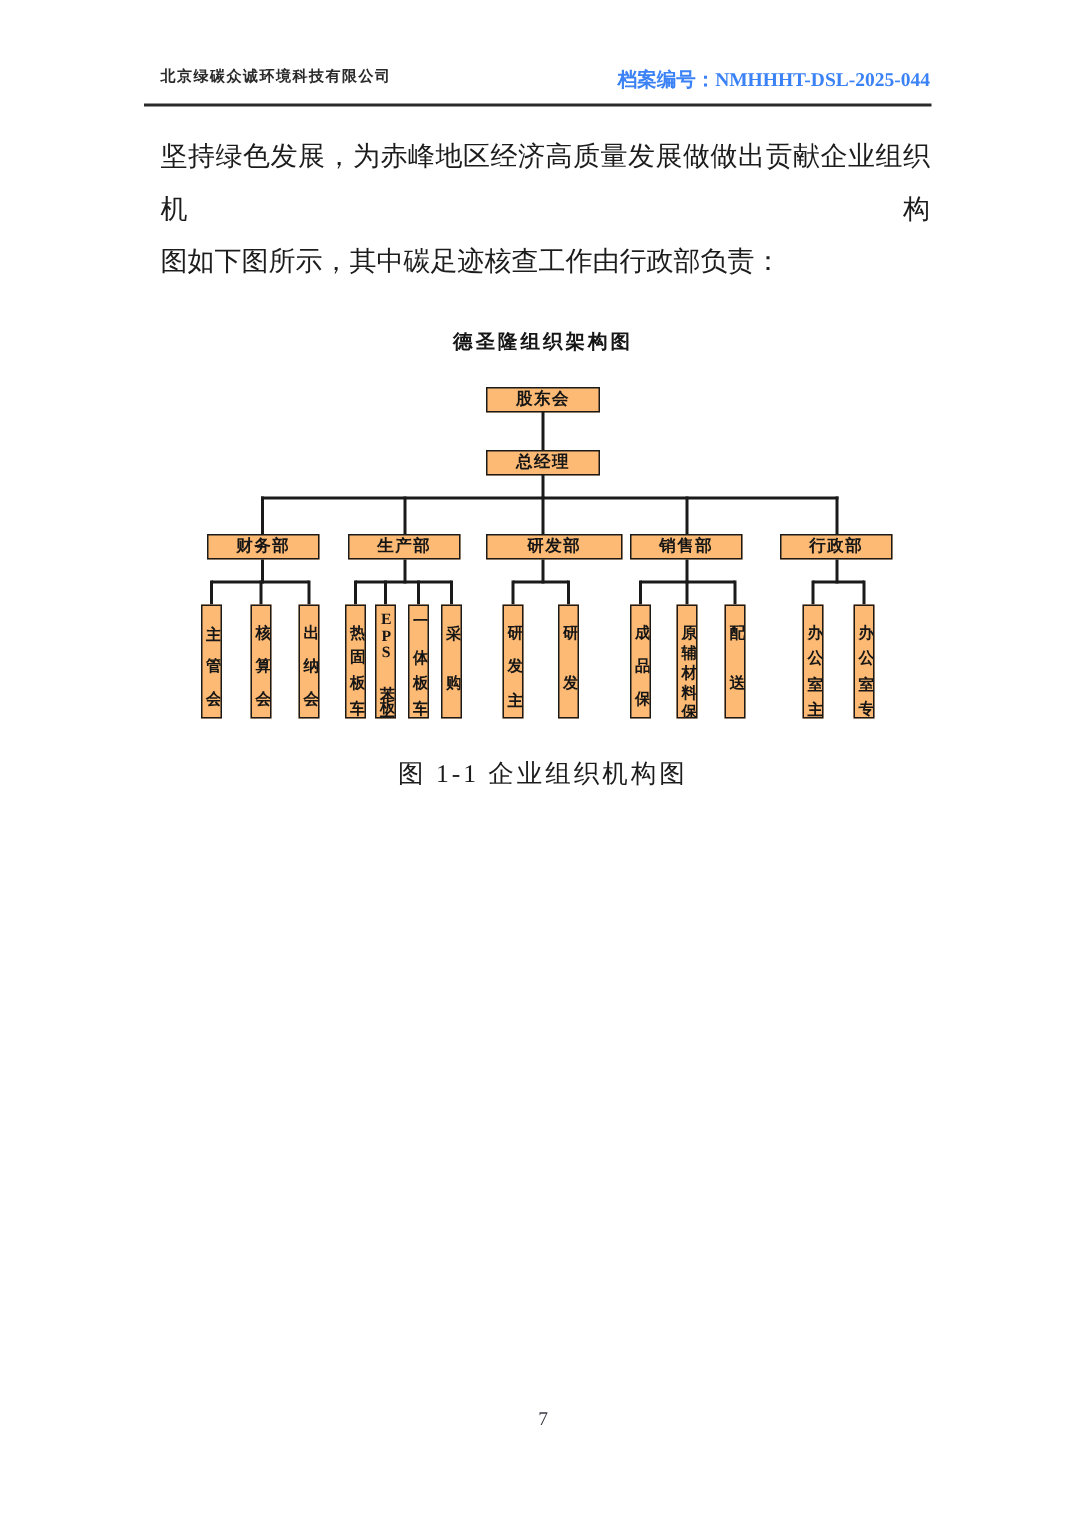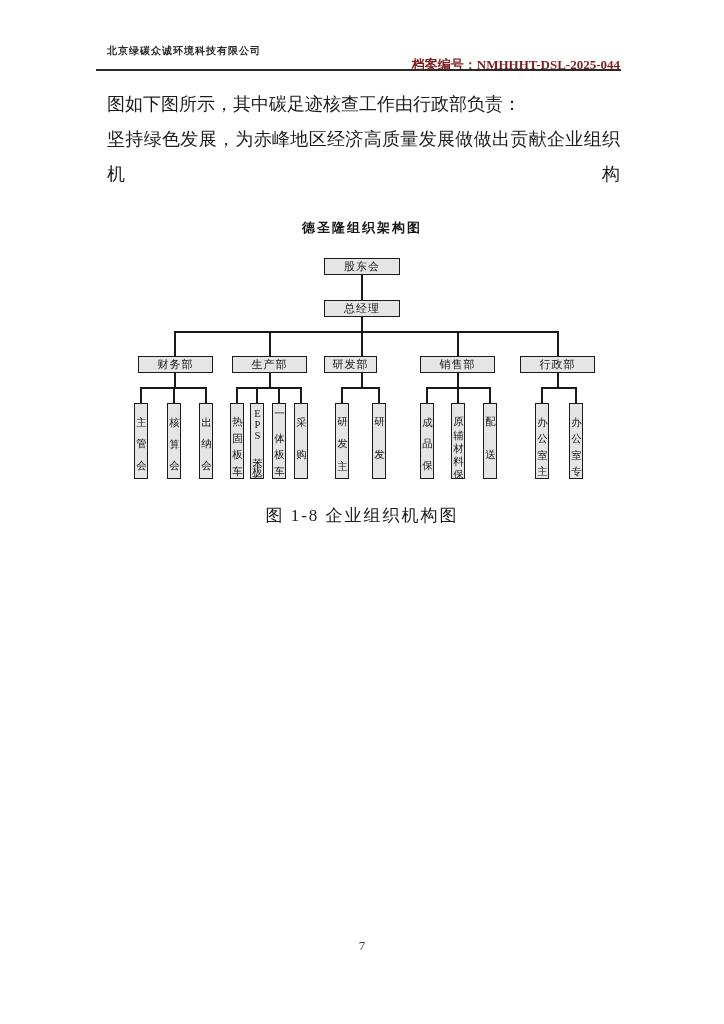--- a/index.html
+++ b/index.html
@@ -4,74 +4,74 @@
 <style>
   html,body{margin:0;padding:0;}
   body{
     width:724px;height:1024px;background:#ffffff;position:relative;
     font-family:"Liberation Serif","DejaVu Serif",serif;color:#1f1f1f;
     overflow:hidden;
   }
   .abs{position:absolute;}
   
   .hdr-left{left:107px;top:44px;font-size:10px;font-weight:bold;letter-spacing:1px;color:#2a2a2a;}
-  .hdr-right{top:44px;right:104px;font-size:13px;font-weight:bold;color:#7f1d1d;margin-top:12px;}
+  .hdr-right{top:44px;right:104px;font-size:13px;font-weight:bold;color:#3b82f6;}
   .hdr-rule{left:96px;top:69px;width:525px;height:2px;background:#2a2a2a;}
   
   .para{left:107px;top:87px;width:513px;font-size:18px;line-height:35px;color:#1c1c1c;}
   .para .ln{white-space:nowrap;}
   .para .jl{text-align:justify;text-align-last:justify;white-space:normal;}
   
   .chart{left:96px;top:215px;width:540px;height:280px;}
   .chart-title{position:absolute;left:0;top:4px;width:532px;text-align:center;
     font-size:13px;font-weight:bold;letter-spacing:2px;color:#161616;}
-  .box{position:absolute;border:1.5px solid #1a1a1a;background:#e5e5e5;box-sizing:border-box;
-    font-weight:normal;color:#161616;}
+  .box{position:absolute;border:1.5px solid #1a1a1a;background:#fdba74;box-sizing:border-box;
+    font-weight:bold;color:#161616;}
   .hbox{height:17px;display:flex;align-items:center;justify-content:center;
     font-size:11px;letter-spacing:1px;line-height:1;}
   .vbox{width:14px;height:76px;writing-mode:vertical-rl;text-orientation:upright;
     text-align:justify;text-align-last:justify;font-size:10.5px;line-height:11px;
     padding:4px 0;overflow:hidden;}
   .vl{position:absolute;width:2px;background:#1a1a1a;}
   .hl{position:absolute;height:2px;background:#1a1a1a;}
   
   .caption{left:0;top:504px;width:724px;text-align:center;font-size:17px;color:#1c1c1c;letter-spacing:2px;}
   .pagenum{left:0;top:938px;width:724px;text-align:center;font-size:13px;color:#3a3a44;}
 </style>
 </head>
 <body>
 
 <div class="abs hdr-left">北京绿碳众诚环境科技有限公司</div>
 <div class="abs hdr-right"><span>档案编号：</span><span>NMHHHT-DSL-2025-044</span></div>
 <div class="abs hdr-rule"></div>
 
 <div class="abs para">
+  <div class="ln jl">坚持绿色发展，为赤峰地区经济高质量发展做做出贡献企业组织机构</div>
   <div class="ln">图如下图所示，其中碳足迹核查工作由行政部负责：</div>
-  <div class="ln jl">坚持绿色发展，为赤峰地区经济高质量发展做做出贡献企业组织机构</div>
 </div>
 
 <div class="abs chart">
   <div class="chart-title">德圣隆组织架构图</div>
 
   <div class="box hbox" style="left:228px;top:43px;width:76px;">股东会</div>
   <div class="vl" style="left:265px;top:59px;height:26px;"></div>
   <div class="box hbox" style="left:228px;top:85px;width:76px;">总经理</div>
   <div class="vl" style="left:265px;top:101px;height:16px;"></div>
 
   <div class="hl" style="left:78px;top:116px;width:385px;"></div>
 
   <div class="vl" style="left:78px;top:116px;height:25px;"></div>
   <div class="vl" style="left:173px;top:116px;height:25px;"></div>
   <div class="vl" style="left:265px;top:116px;height:25px;"></div>
   <div class="vl" style="left:361px;top:116px;height:25px;"></div>
   <div class="vl" style="left:461px;top:116px;height:25px;"></div>
 
   <div class="box hbox" style="left:42px;top:141px;width:75px;">财务部</div>
   <div class="box hbox" style="left:136px;top:141px;width:75px;">生产部</div>
-  <div class="box hbox" style="left:228px;top:141px;width:53px;">研发部</div>
+  <div class="box hbox" style="left:228px;top:141px;width:91px;">研发部</div>
   <div class="box hbox" style="left:324px;top:141px;width:75px;">销售部</div>
   <div class="box hbox" style="left:424px;top:141px;width:75px;">行政部</div>
 
   <div class="vl" style="left:78px;top:158px;height:16px;"></div>
   <div class="vl" style="left:173px;top:158px;height:16px;"></div>
   <div class="vl" style="left:265px;top:158px;height:16px;"></div>
   <div class="vl" style="left:361px;top:158px;height:16px;"></div>
   <div class="vl" style="left:461px;top:158px;height:16px;"></div>
 
   <div class="hl" style="left:45px;top:172px;width:65px;"></div>
@@ -108,14 +108,14 @@
   <div class="box vbox" style="left:276px;top:188px;">研发员</div>
 
   <div class="box vbox" style="left:324px;top:188px;">成品保管</div>
   <div class="box vbox" style="left:355px;top:188px;">原辅材料保管</div>
   <div class="box vbox" style="left:387px;top:188px;">配送员</div>
 
   <div class="box vbox" style="left:439px;top:188px;">办公室主任</div>
   <div class="box vbox" style="left:473px;top:188px;">办公室专员</div>
 </div>
 
-<div class="abs caption">图 1-8 企业组织机构图</div>
+<div class="abs caption">图 1-1 企业组织机构图</div>
 <div class="abs pagenum">7</div>
 
 </body></html>

